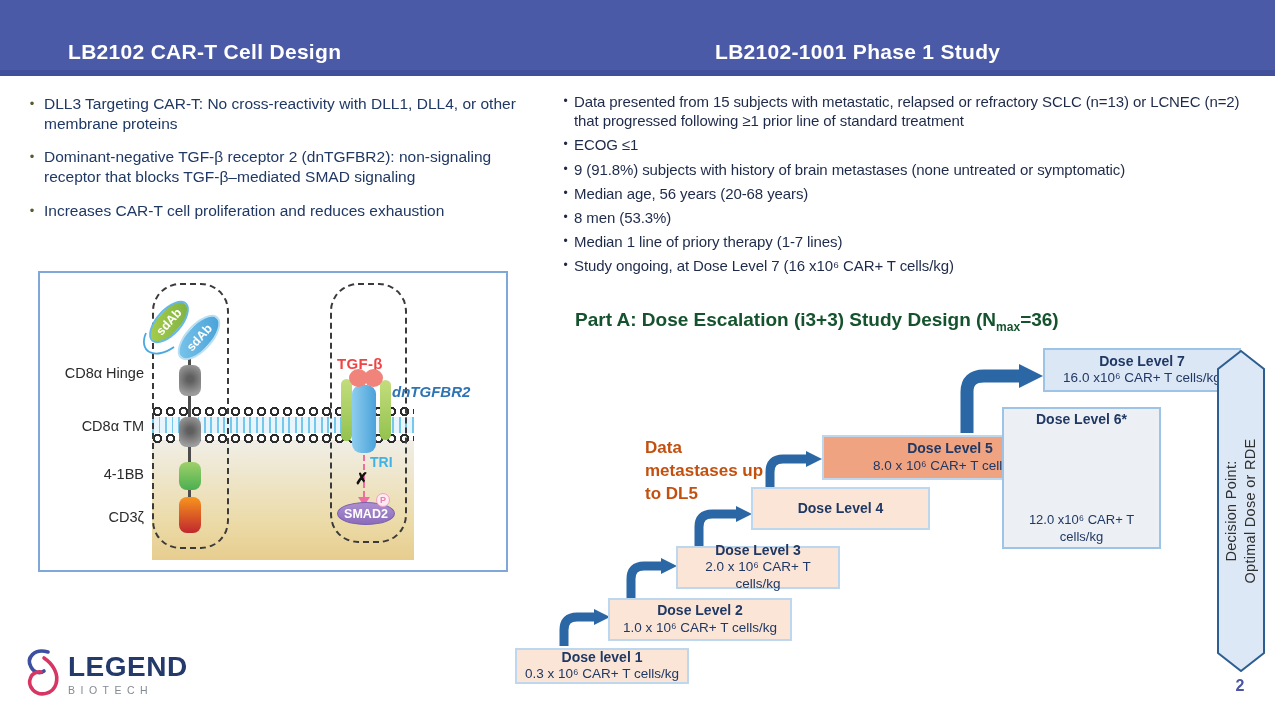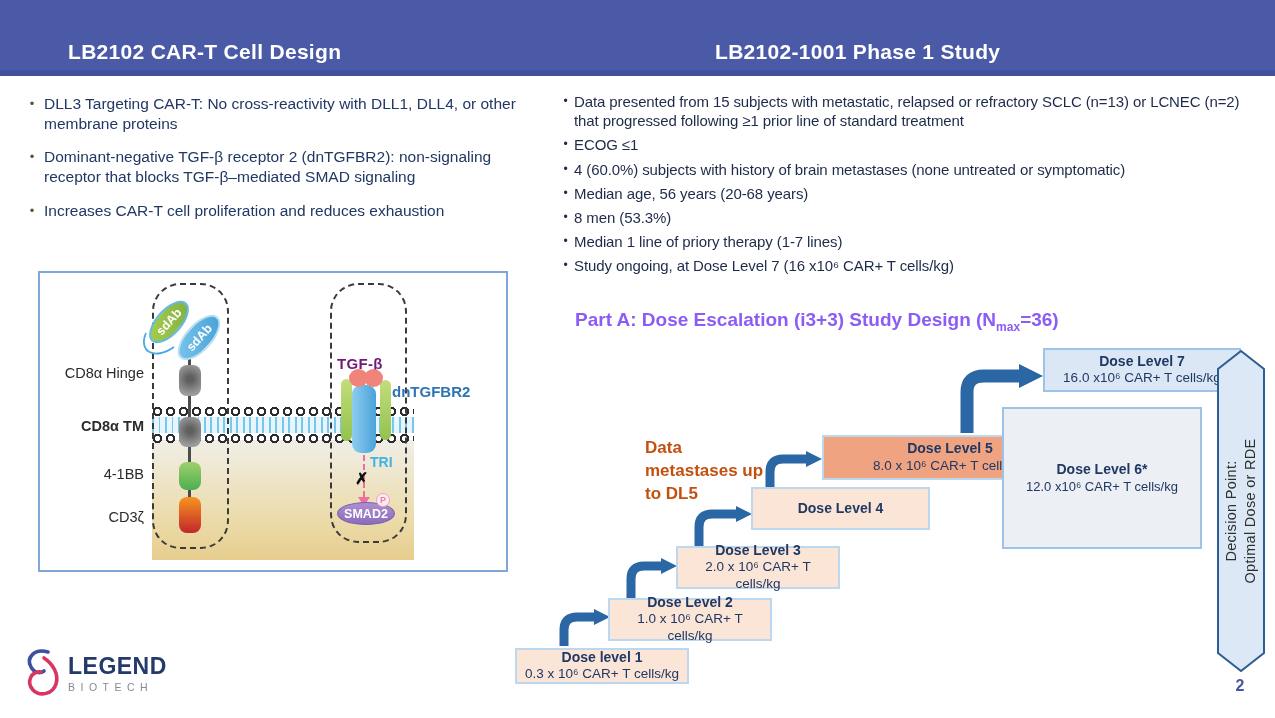--- a/index.html
+++ b/index.html
@@ -45,43 +45,43 @@
     background:linear-gradient(135deg,#7ec7ec,#449fd6); }
   .seg { position:absolute; left:139px; width:22px; z-index:5; border-radius:8px; }
   .seg.hinge { top:92px;  height:31px; background:radial-gradient(circle at 50% 45%,#5f5f5f 15%,#9b9b9b 75%); }
   .seg.tm    { top:144px; height:30px; background:radial-gradient(circle at 50% 45%,#5f5f5f 15%,#9b9b9b 75%); }
   .seg.bb    { top:189px; height:28px; background:linear-gradient(180deg,#9ed06a,#4caf50); }
   .seg.cd3z  { top:224px; height:36px; background:linear-gradient(180deg,#f7941d,#c1272d); }
   .chain-label { position:absolute; left:8px; width:96px; text-align:right; z-index:6;
     font-size:14.5px; color:#2b2b2b; }
   .linker-svg { position:absolute; left:96px; top:58px; z-index:4; }
 
-  .tgfb-label { position:absolute; left:297px; top:82px; z-index:6; color:#701a75; font-size:15px; font-weight:bold; letter-spacing:.3px; }
+  .tgfb-label { position:absolute; left:297px; top:82px; z-index:6; color:#ef4444; font-size:15px; font-weight:bold; letter-spacing:.3px; }
   .tgfb-blob { position:absolute; top:96px; width:19px; height:18px; border-radius:50%; background:#f0837a; z-index:6; }
   .tgfb-blob.b1 { left:309px; } .tgfb-blob.b2 { left:324px; }
   .rod { position:absolute; z-index:5; border-radius:6px; }
   .rod.green-l { left:301px; top:106px; width:11px; height:62px; background:linear-gradient(180deg,#c3dd7d,#93c24e); }
   .rod.green-r { left:340px; top:107px; width:11px; height:60px; background:linear-gradient(180deg,#c3dd7d,#93c24e); }
   .rod.blue-c  { left:312px; top:112px; width:24px; height:68px; border-radius:9px;
     background:linear-gradient(90deg,#8ecdee,#4aa2da); }
-  .receptor-label { position:absolute; left:352px; top:110px; z-index:6; color:#2e74b5; font-size:15px; font-weight:bold; }
+  .receptor-label { position:absolute; left:352px; top:110px; z-index:6; color:#2e74b5; font-size:15px; font-weight:bold;font-style:italic; }
   .tri-label { position:absolute; left:330px; top:181px; z-index:6; color:#3fb3e8; font-size:14px; font-weight:bold; }
   .block-line { position:absolute; left:323px; top:182px; height:42px; border-left:2px dashed #ef6ea0; z-index:5; }
   .block-x { position:absolute; left:315px; top:196px; z-index:6; color:#111111; font-size:16px; font-weight:bold; }
   .block-head { position:absolute; left:318px; top:224px; z-index:6; width:0; height:0;
     border-left:6px solid transparent; border-right:6px solid transparent; border-top:9px solid #ef6ea0; }
   .smad2 { position:absolute; left:297px; top:229px; width:58px; height:23px; z-index:6;
     border-radius:50%; background:linear-gradient(180deg,#ad8fd0,#8a6cbb); border:1px solid #7a5fae;
     color:#ffffff; font-size:12.5px; font-weight:bold; display:flex; align-items:center; justify-content:center; }
   .phospho { position:absolute; left:336px; top:220px; width:14px; height:14px; z-index:7;
     border-radius:50%; background:#fdeaf2; border:1.5px solid #f2a0c0; color:#ec7fb0;
     font-size:9px; font-weight:bold; display:flex; align-items:center; justify-content:center; }
 
   
-  .part-a { position:absolute; left:575px; top:309px; font-size:19px; font-weight:bold; color:#8b5cf6; }
+  .part-a { position:absolute; left:575px; top:309px; font-size:19px; font-weight:bold; color:#14532d; }
   .part-a sub { font-size:12px; }
   .annotation { position:absolute; left:645px; top:437px; font-size:17px; font-weight:bold;
     color:#c4500f; line-height:1.35; }
 
   .dose-box { position:absolute; z-index:2; border:2px solid #bdd7ee; background:#fbe5d6;
     display:flex; flex-direction:column; align-items:center; justify-content:center;
     text-align:center; color:#203864; padding:2px 4px; }
   .dose-box .title { font-size:14px; font-weight:bold; line-height:1.25; }
   .dose-box .dose  { font-size:13.5px; line-height:1.25; }
   .dose-box.salmon { background:#efa381; }
@@ -94,21 +94,21 @@
   .banner { position:absolute; left:1217px; top:350px; width:48px; height:322px; z-index:2; }
   .banner-text { position:absolute; top:50%; left:50%; width:300px;
     transform:translate(-50%,-50%) rotate(-90deg); text-align:center;
     font-size:14.5px; color:#2f2f2f; line-height:1.32; letter-spacing:.3px; }
 
   .page-number { position:absolute; left:1228px; top:677px; width:24px; text-align:center;
     color:#4a55a2; font-size:16px; font-weight:bold; }
 
   
   .logo { position:absolute; left:20px; top:646px; display:flex; align-items:center; gap:4px; }
-  .logo-text .primary { font-size:23px; font-weight:bold; color:#243a6b; letter-spacing:.5px; }
+  .logo-text .primary { font-size:28px; font-weight:bold; color:#243a6b; letter-spacing:.5px; }
   .logo-text .secondary { font-size:10.5px; color:#848a93; letter-spacing:5.5px; margin-top:1px; }
 </style>
 </head>
 <body>
 
 <div class="slide">
 
   <div class="header-bar">
     <div class="header-title left">LB2102 CAR-T Cell Design</div>
     <div class="header-title right">LB2102-1001 Phase 1 Study</div>
@@ -148,21 +148,21 @@
       </div>
     <div class="sdab blue">
         <span>sdAb</span>
       </div>
     <div class="seg hinge"></div>
     <div class="seg tm"></div>
     <div class="seg bb"></div>
     <div class="seg cd3z"></div>
 
     <div class="chain-label" style="top:92px;">CD8α Hinge</div>
-    <div class="chain-label" style="top:145px;font-weight:bold;">CD8α TM</div>
+    <div class="chain-label" style="top:145px;">CD8α TM</div>
     <div class="chain-label" style="top:193px;">4-1BB</div>
     <div class="chain-label" style="top:236px;">CD3ζ</div>
 
     <div class="tgfb-label">TGF-β</div>
     <div class="tgfb-blob b1"></div>
     <div class="tgfb-blob b2"></div>
     <div class="rod green-l"></div>
     <div class="rod green-r"></div>
     <div class="rod blue-c"></div>
     <div class="receptor-label">dnTGFBR2</div>
@@ -178,21 +178,21 @@
     <div class="bullet">
         <span class="marker">•</span>
         <span>Data presented from 15 subjects with metastatic, relapsed or refractory SCLC (n=13) or LCNEC (n=2) that progressed following ≥1 prior line of standard treatment</span>
       </div>
     <div class="bullet">
         <span class="marker">•</span>
         <span>ECOG ≤1</span>
       </div>
     <div class="bullet">
         <span class="marker">•</span>
-        <span>4 (60.0%) subjects with history of brain metastases (none untreated or symptomatic)</span>
+        <span>9 (91.8%) subjects with history of brain metastases (none untreated or symptomatic)</span>
       </div>
     <div class="bullet">
         <span class="marker">•</span>
         <span>Median age, 56 years (20-68 years)</span>
       </div>
     <div class="bullet">
         <span class="marker">•</span>
         <span>8 men (53.3%)</span>
       </div>
     <div class="bullet">
@@ -227,36 +227,36 @@
       <polygon points="736,506 752,514 736,522"></polygon>
       <polygon points="806,451 822,459 806,467"></polygon>
       <polygon points="1019,364 1043,376 1019,388"></polygon>
     </g>
   </svg>
 
   <div class="dose-box" style="left:515px; top:648px; width:174px; height:36px;">
     <div class="title">Dose level 1</div>
     <div class="dose">0.3 x 10⁶ CAR+ T cells/kg</div>
   </div>
-  <div class="dose-box" style="left:608px; top:598px; width:164px; height:43px;">
+  <div class="dose-box" style="left:608px; top:598px; width:184px; height:43px;">
     <div class="title">Dose Level 2</div>
     <div class="dose">1.0 x 10⁶ CAR+ T cells/kg</div>
   </div>
   <div class="dose-box" style="left:676px; top:546px; width:164px; height:43px;">
     <div class="title">Dose Level 3</div>
     <div class="dose">2.0 x 10⁶ CAR+ T cells/kg</div>
   </div>
   <div class="dose-box" style="left:751px; top:487px; width:179px; height:43px;">
     <div class="title">Dose Level 4</div>
   </div>
   <div class="dose-box salmon" style="left:822px; top:435px; width:256px; height:45px;">
     <div class="title">Dose Level 5</div>
     <div class="dose">8.0 x 10⁶ CAR+ T cells/kg</div>
   </div>
-  <div class="dose-box gray" style="left:1002px; top:407px; width:200px; height:142px;">
+  <div class="dose-box gray" style="left:1002px; top:407px; width:159px; height:142px;justify-content:space-between;">
     <div class="title">Dose Level 6*</div>
     <div class="note">12.0 x10⁶ CAR+ T cells/kg</div>
   </div>
   <div class="dose-box blue" style="left:1043px; top:348px; width:198px; height:44px;">
     <div class="title">Dose Level 7</div>
     <div class="dose">16.0 x10⁶ CAR+ T cells/kg</div>
   </div>
 
   <div class="banner">
     <svg width="48" height="322" viewBox="0 0 48 322">

